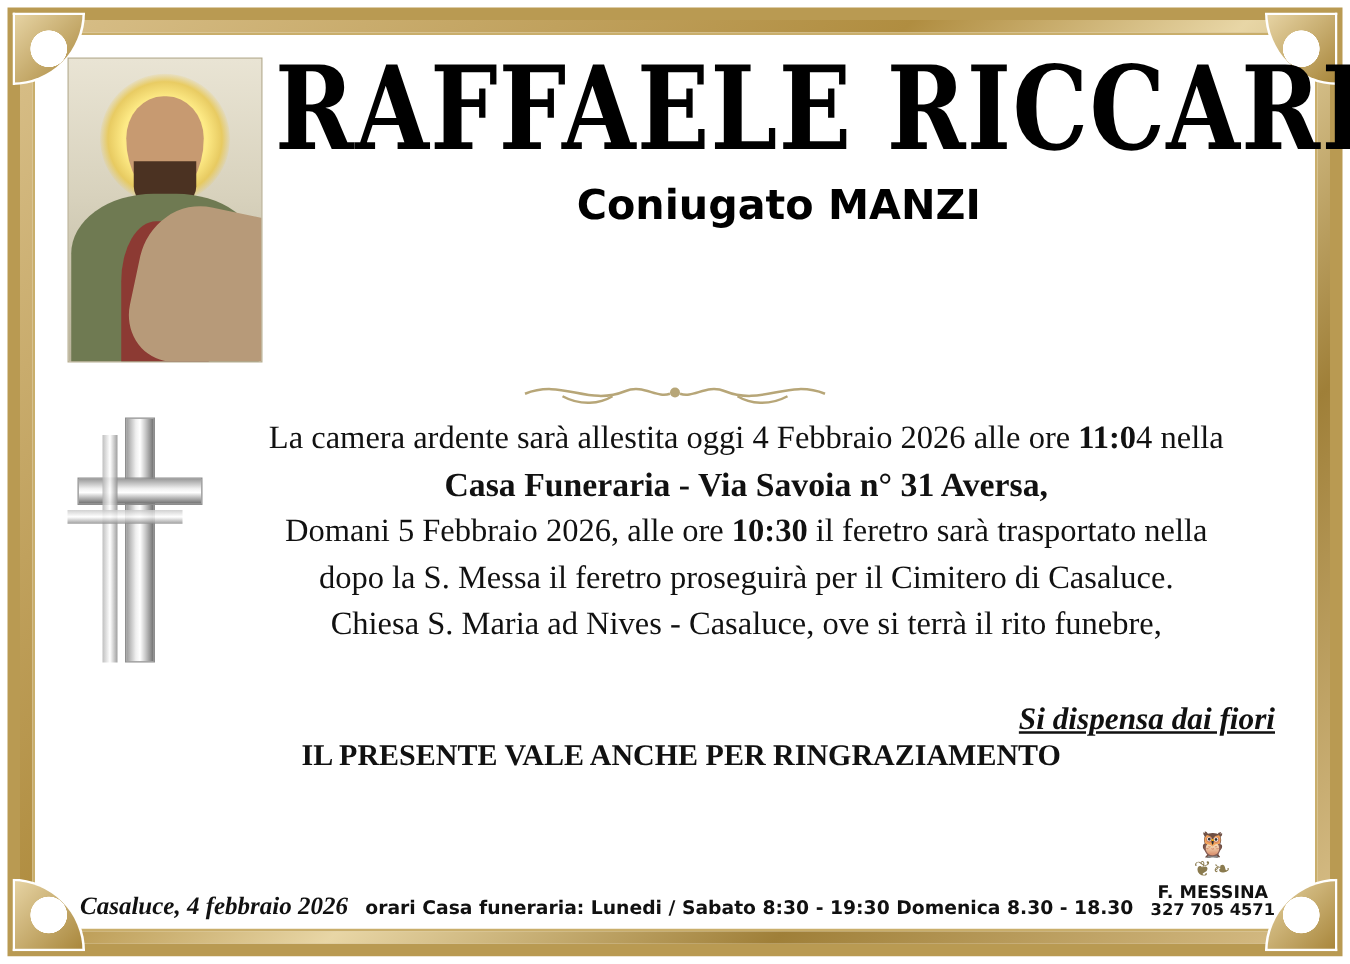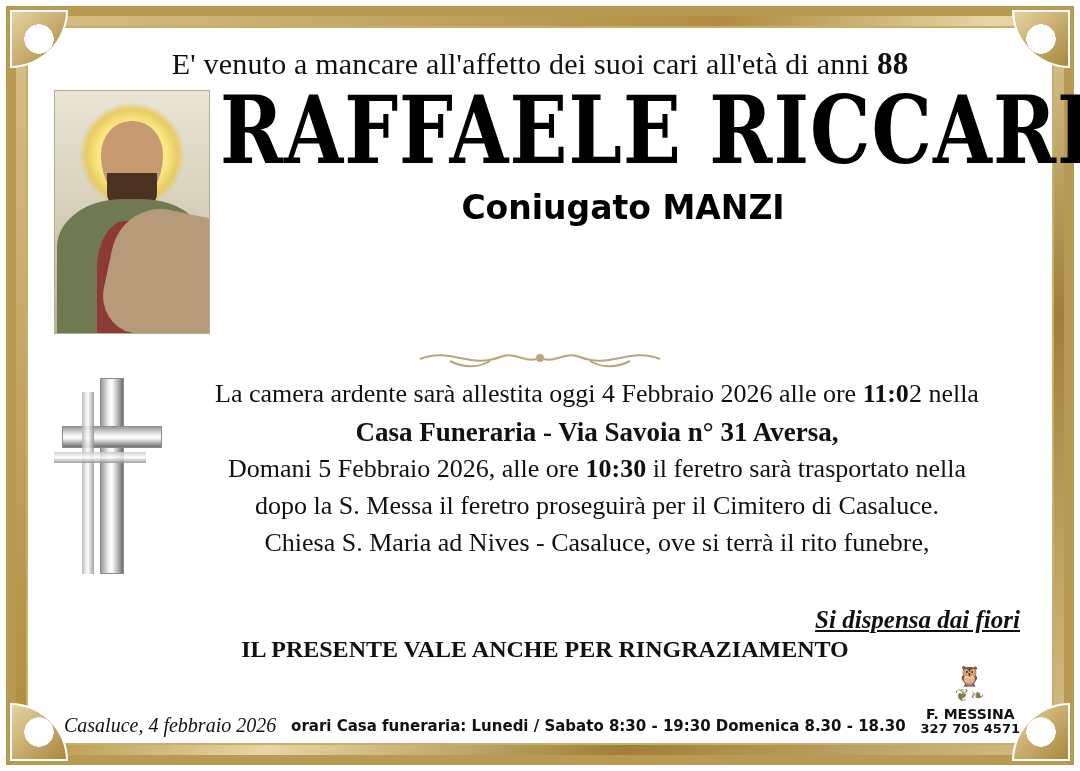--- a/index.html
+++ b/index.html
@@ -274,21 +274,21 @@
     position: absolute;
     left: 30px; right: 30px; bottom: 34px;
     display: flex;
     align-items: flex-end;
     justify-content: space-between;
     padding: 0 30px 0 34px;
     box-sizing: border-box;
   }
   .footer-place {
     font-style: italic;
-    font-weight: normal;
+    font-weight: bold;
     font-size: 20px;
     color: #111;
     white-space: nowrap;
   }
   .footer-hours {
     font-family: "DejaVu Sans", sans-serif;
     font-weight: bold;
     font-size: 15px;
     color: #111;
     white-space: nowrap;
@@ -329,23 +329,20 @@
 
   <div class="frame-outer"></div>
   <div class="frame-inner"></div>
   <div class="corner tl"></div>
   <div class="corner tr"></div>
   <div class="corner bl"></div>
   <div class="corner br"></div>
 
   <div class="content">
 
-    <div class="age-line">
-      <span>E' venuto a mancare all'affetto dei suoi cari all'età  di anni </span><span class="age-num">88</span>
-    </div>
 
     <div class="row-main">
 
       <div class="portrait">
         <div class="halo"></div>
         <div class="hair"></div>
         <div class="head"></div>
         <div class="beard"></div>
         <div class="body"></div>
         <div class="robe-red"></div>
@@ -374,21 +371,21 @@
     <div class="row-lower">
       <div class="cross-wrap">
         <div class="cross-v"></div>
         <div class="cross-h"></div>
         <div class="cross-v2"></div>
         <div class="cross-h2"></div>
       </div>
 
       <div class="details">
         <div>
-          <span>La camera ardente sarà allestita oggi 4 Febbraio 2026 alle ore </span><span class="b">11:0</span><span>2  nella</span>
+          <span>La camera ardente sarà allestita oggi 4 Febbraio 2026 alle ore </span><span class="b">11:0</span><span>4  nella</span>
         </div>
         <div class="strong-line">Casa Funeraria  - Via  Savoia  n° 31  Aversa,</div>
         <div>
           <span>Domani  5 Febbraio  2026, alle ore </span><span class="b">10:30</span><span> il feretro sarà trasportato nella</span>
         </div>
         <div>dopo la S. Messa il feretro proseguirà per il Cimitero di Casaluce.</div>
         <div>Chiesa S. Maria ad Nives - Casaluce, ove si terrà il rito funebre,</div>
       </div>
     </div>
 

